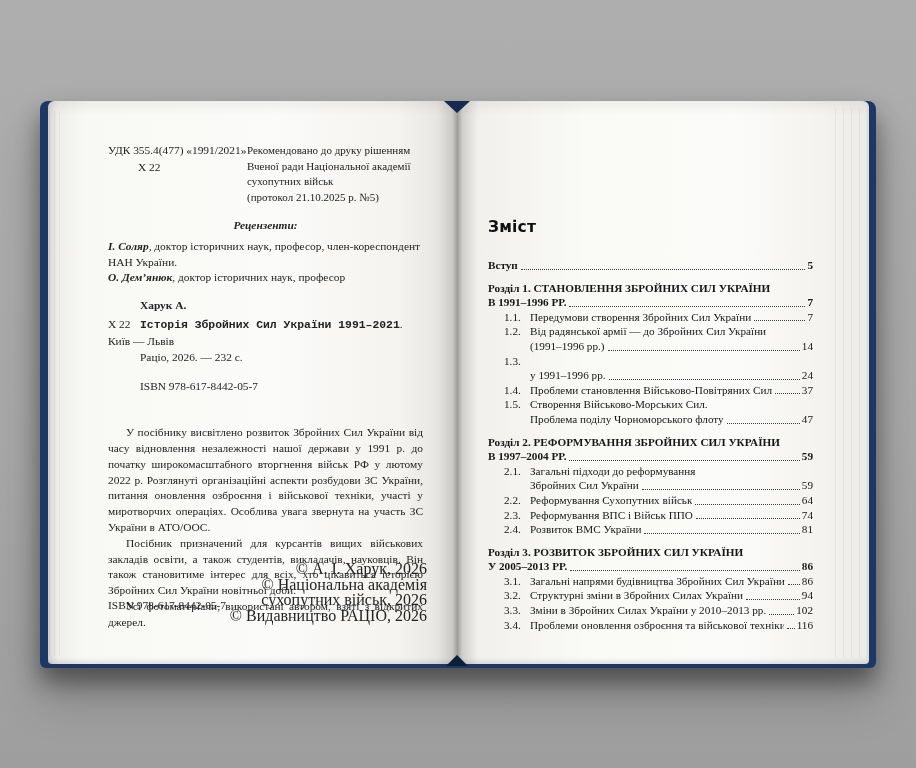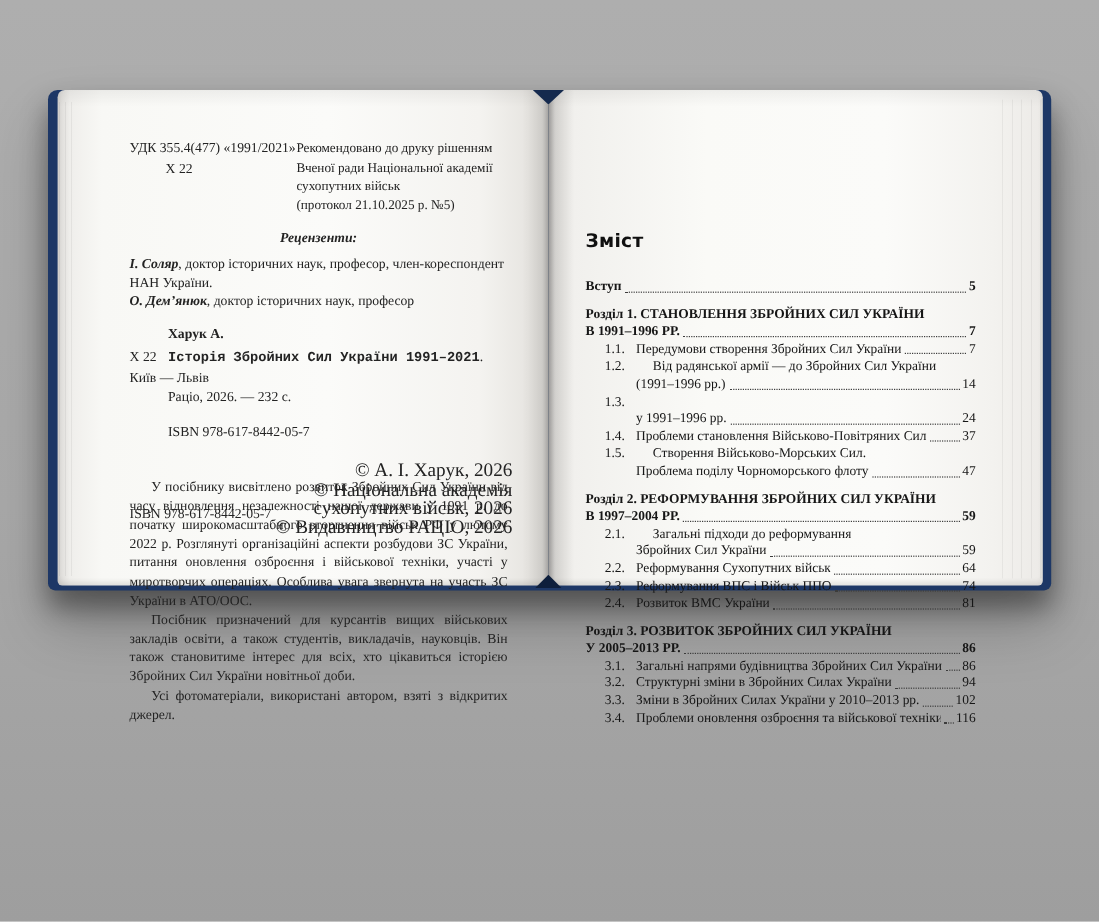--- a/index.html
+++ b/index.html
@@ -4,21 +4,21 @@
 <style>
   html,body{margin:0;padding:0;}
   body{
     width:916px;height:768px;overflow:hidden;position:relative;
     background:linear-gradient(180deg,#aeaeae 0%,#a8a8a8 55%,#9e9e9e 100%);
     font-family:"Liberation Serif","DejaVu Serif",serif;
   }
   .stage{position:absolute;inset:0;}
   
   .cover{
-    position:absolute;left:40px;top:75px;width:836px;height:417px;
+    position:absolute;left:40px;top:101px;width:836px;height:567px;
     background:#1d3766;border-radius:8px 8px 6px 6px;
     box-shadow:0 14px 22px rgba(0,0,0,.38),0 28px 48px rgba(0,0,0,.22);
   }
   .page{position:absolute;top:0;bottom:4px;}
   .page::before{ 
     content:"";position:absolute;left:0;right:0;top:0;height:14px;
     background:linear-gradient(180deg,rgba(0,0,0,.05),rgba(0,0,0,0));
     border-radius:inherit;pointer-events:none;
   }
   .page-left{
@@ -85,21 +85,21 @@
     font-weight:bold;font-size:15.5px;line-height:16px;letter-spacing:.2px;color:#101010;
     margin-bottom:23px;
   }
   .toc-row{display:flex;align-items:flex-end;}
   .toc-leader{flex:1 1 auto;min-width:8px;margin:0 2px 3px 3px;border-bottom:1.7px dotted #3c3c3c;}
   .toc-page{white-space:nowrap;}
   .toc-intro{font-weight:bold;margin-bottom:8px;}
   .toc-chapter{font-weight:bold;margin-top:8px;}
   .toc-item{padding-left:16px;}
   .toc-item .num{flex:0 0 26px;}
-  .toc-item .line1{display:flex;gap:14px;}
+  .toc-item .line1{display:flex;}
   .toc-item .cont{padding-left:26px;}
   .toc-item .txt{white-space:nowrap;overflow:hidden;flex-shrink:1;text-align:center;}
 </style>
 </head>
 <body>
 
 <div class="stage">
   <div class="cover">
 
     <div class="page page-left">

